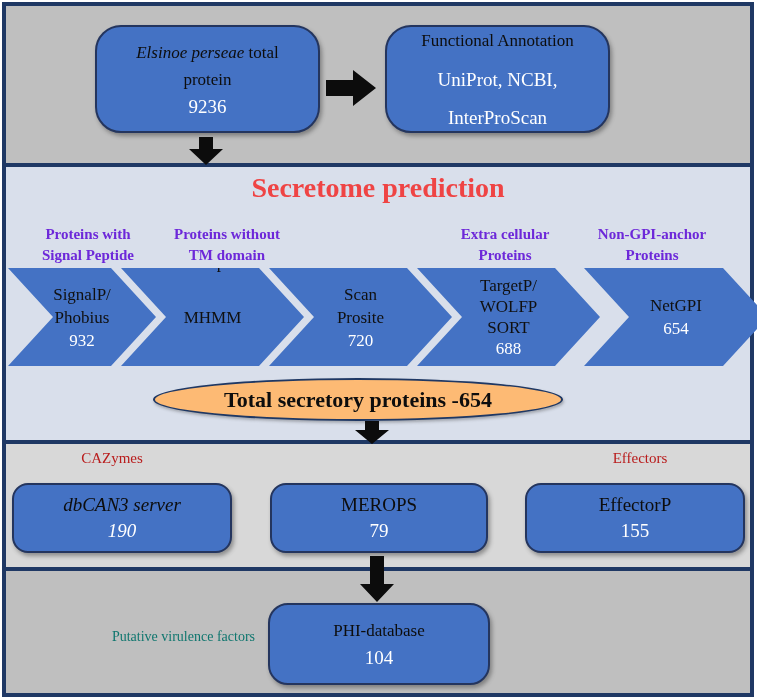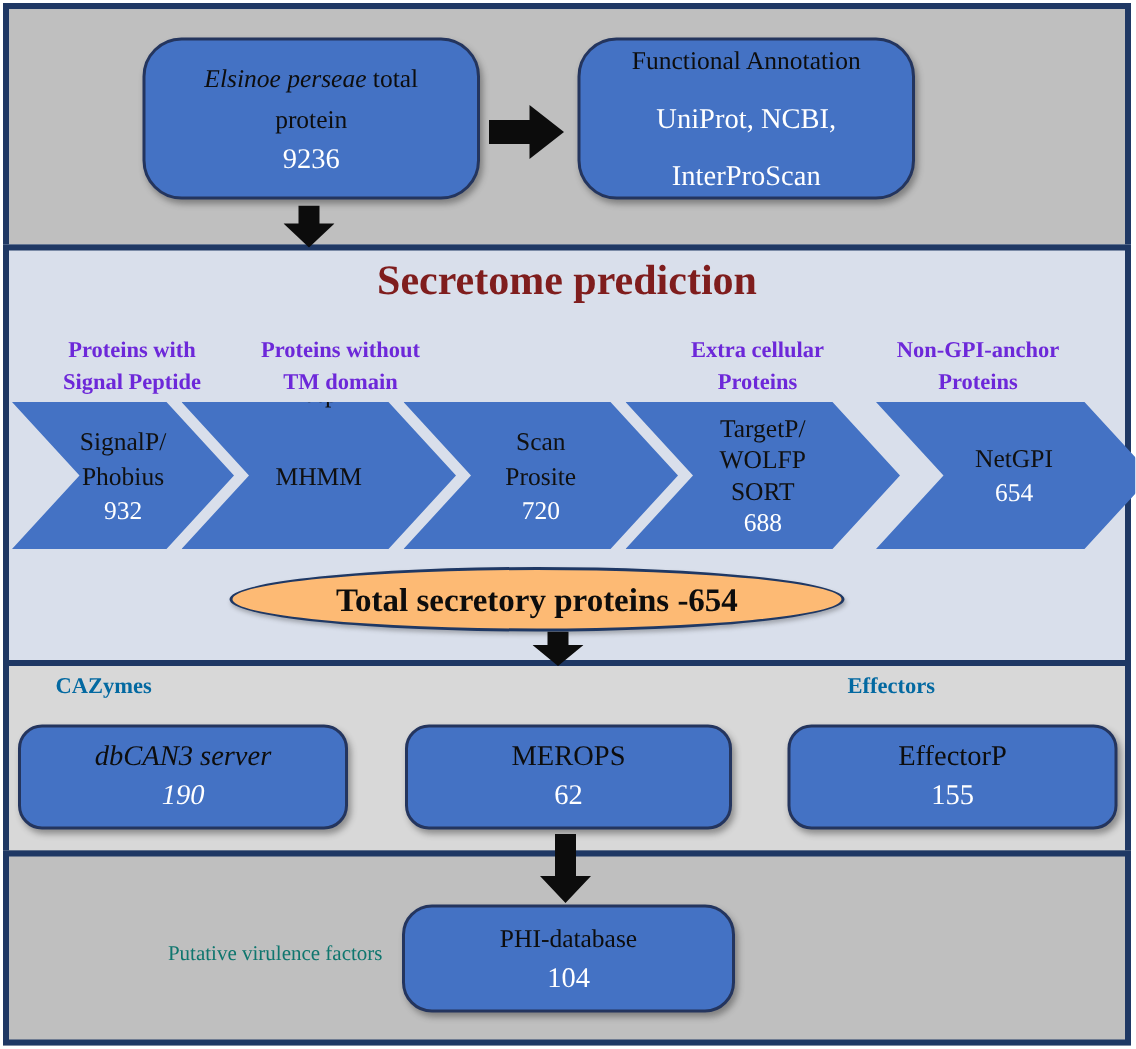--- a/index.html
+++ b/index.html
@@ -44,21 +44,21 @@
   .arrow-svg { position: absolute; z-index: 6; }
 
   .main-title {
     position: absolute;
     left: 2px;
     top: 172px;
     width: 752px;
     text-align: center;
     font-size: 28px;
     font-weight: bold;
-    color: #7f1d1d;
+    color: #ef4444;
     z-index: 3;
   }
   .step-label {
     position: absolute;
     top: 224px;
     width: 150px;
     text-align: center;
     font-size: 15px;
     font-weight: bold;
     color: #6d28d9;
@@ -100,24 +100,24 @@
     font-weight: bold;
     color: #0d0d0d;
     box-shadow: 1px 2px 3px rgba(60,60,60,0.35);
     z-index: 3;
   }
 
   .cat-label {
     position: absolute;
     top: 450px;
     width: 150px;
-    text-align: left;
+    text-align: center;
     font-size: 15px;
-    font-weight: bold;
-    color: #0369a1;
+    font-weight: normal;
+    color: #b91c1c;
     z-index: 3;
   }
   .tool-box {
     position: absolute;
     top: 483px;
     height: 70px;
     border-radius: 16px;
   }
   .tool-box .dark, .tool-box .lite { font-size: 19px; line-height: 26px; }
 
@@ -128,21 +128,21 @@
     width: 215px;
     text-align: right;
     font-size: 14px;
     color: #0f766e;
     z-index: 3;
   }
   .phi-box {
     left: 268px;
     top: 603px;
     width: 222px;
-    height: 72px;
+    height: 82px;
     border-radius: 20px;
   }
 </style>
 </head>
 <body>
 
 <div class="figure">
 
   <div class="section sec-top"></div>
   <div class="section sec-secret"></div>
@@ -222,21 +222,21 @@
 
   <div class="cat-label" style="left:37px;">CAZymes</div>
   <div class="cat-label" style="left:565px;">Effectors</div>
 
   <div class="bluebox tool-box" style="left:12px; width:220px;font-style:italic;">
     <span class="dark">dbCAN3 server</span>
     <span class="lite">190</span>
   </div>
   <div class="bluebox tool-box" style="left:270px; width:218px;">
     <span class="dark">MEROPS</span>
-    <span class="lite">62</span>
+    <span class="lite">79</span>
   </div>
   <div class="bluebox tool-box" style="left:525px; width:220px;">
     <span class="dark">EffectorP</span>
     <span class="lite">155</span>
   </div>
 
   <svg class="arrow-svg" style="left:360px; top:556px;" width="34" height="46" viewBox="0 0 34 46">
     <polygon points="10,0 24,0 24,28 34,28 17,46 0,28 10,28" fill="#0c0c0c"></polygon>
   </svg>
 

